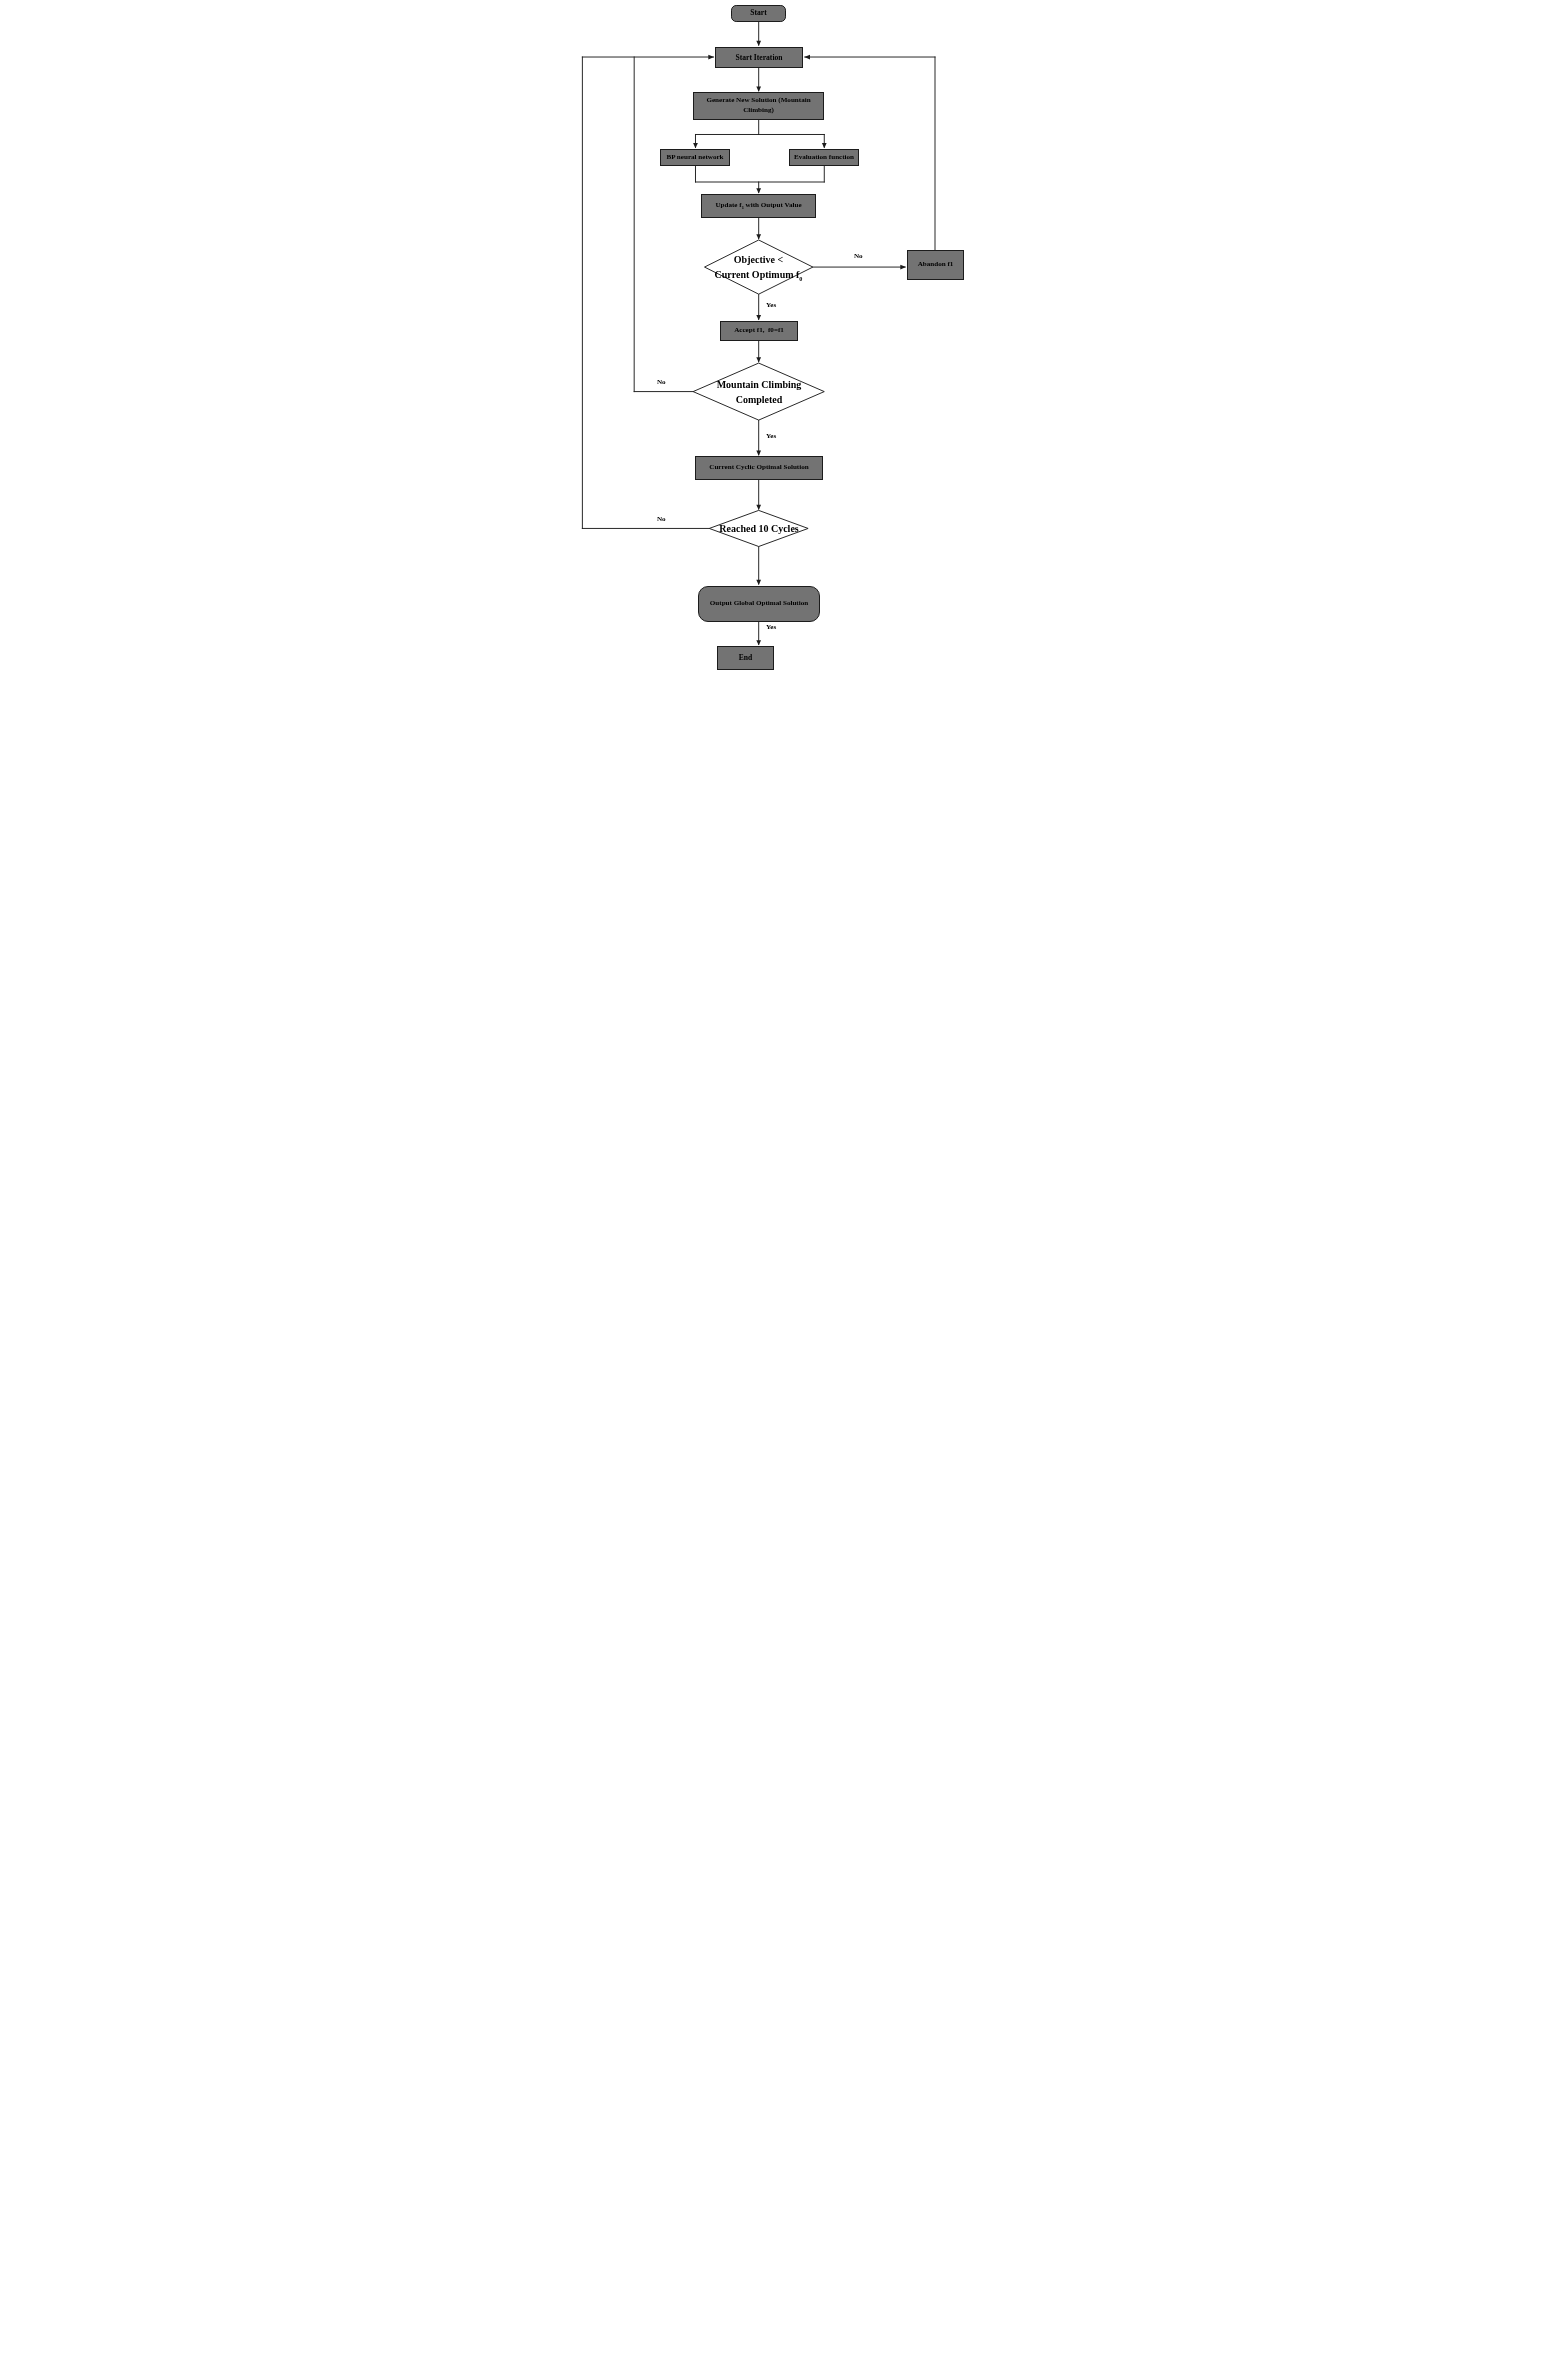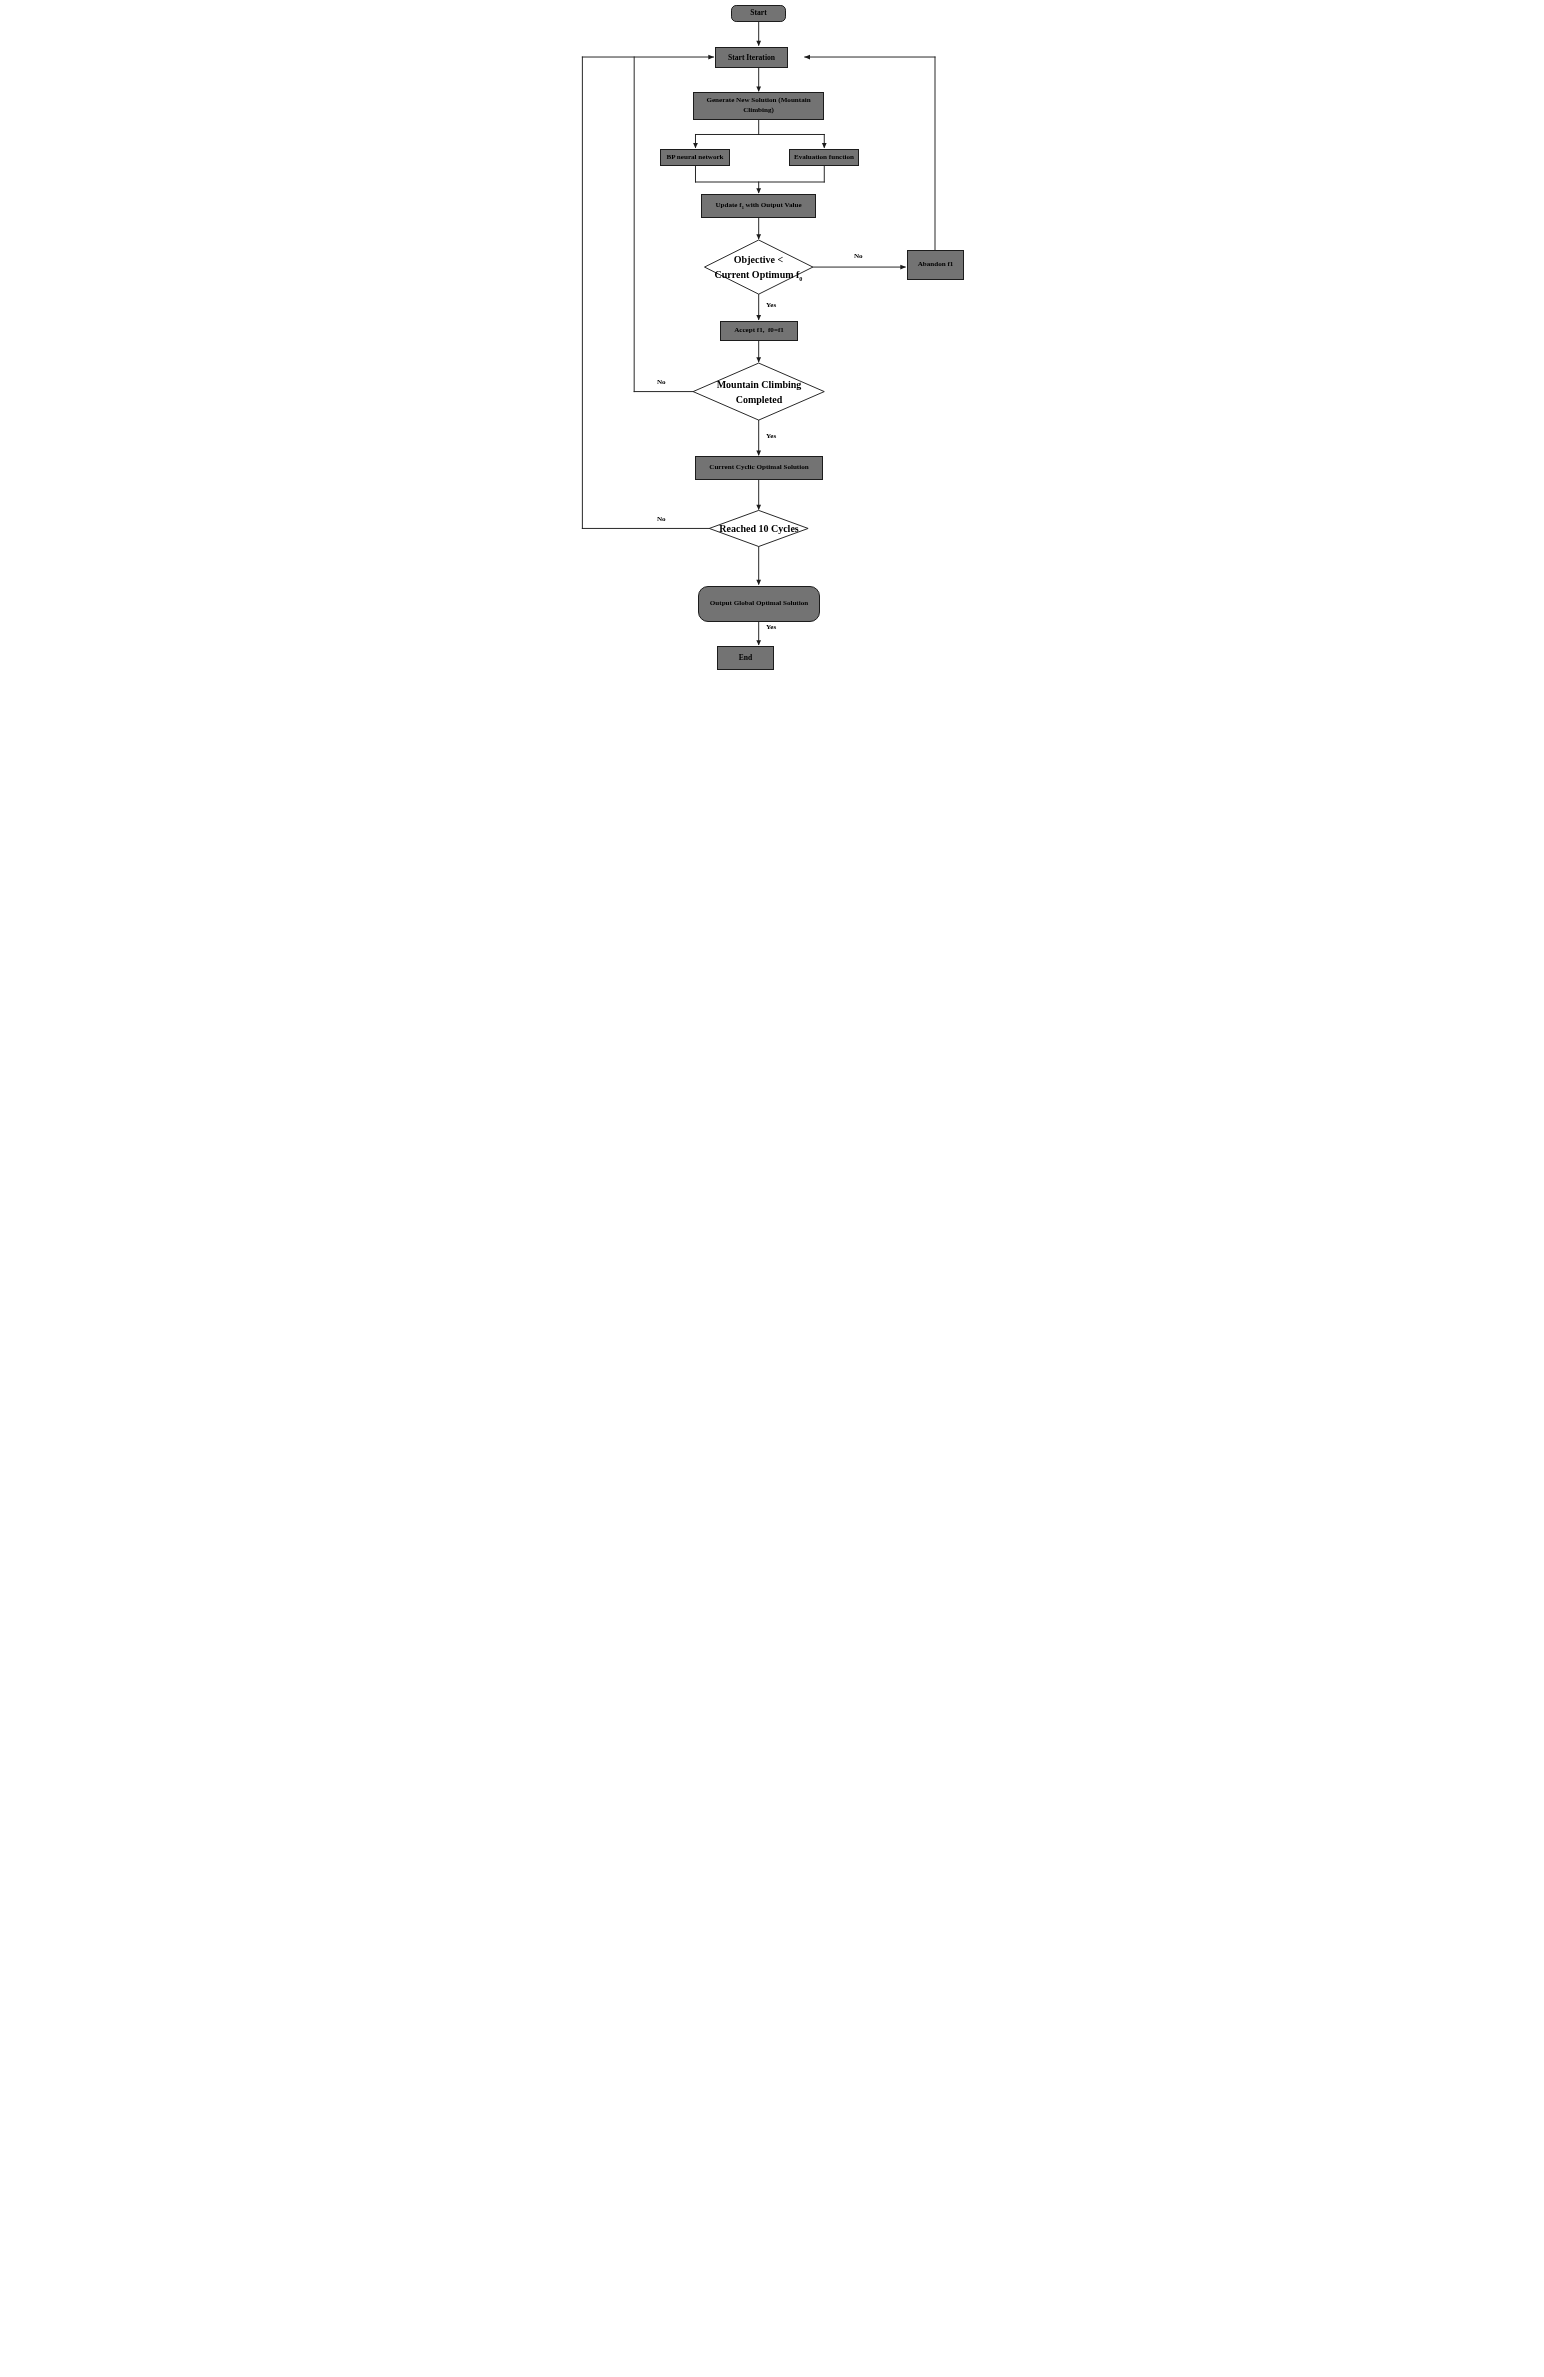--- a/index.html
+++ b/index.html
@@ -70,21 +70,21 @@
       <polygon points="378,505 492,562 378,619 264,562"></polygon>
       <polygon points="378,764 516,824 378,884 240,824"></polygon>
       <polygon points="378,1074 482,1112 378,1150 274,1112"></polygon>
     </g>
   </svg>
 
   <div class="node rounded" style="left:152px;top:4.8px;width:55px;height:17.6px;font-size:7.6px;">
     <span>Start</span>
   </div>
 
-  <div class="node" style="left:136px;top:47px;width:73px;height:21.4px;font-size:7.6px;">
+  <div class="node" style="left:136px;top:47px;width:88px;height:21.4px;font-size:7.6px;">
     <span>Start Iteration</span>
   </div>
 
   <div class="node" style="left:114px;top:92px;width:131px;height:27.6px;">
     <span>Generate New Solution (Mountain Climbing)</span>
   </div>
 
   <div class="node" style="left:81px;top:149px;width:70px;height:17px;">
     <span>BP neural network</span>
   </div>

